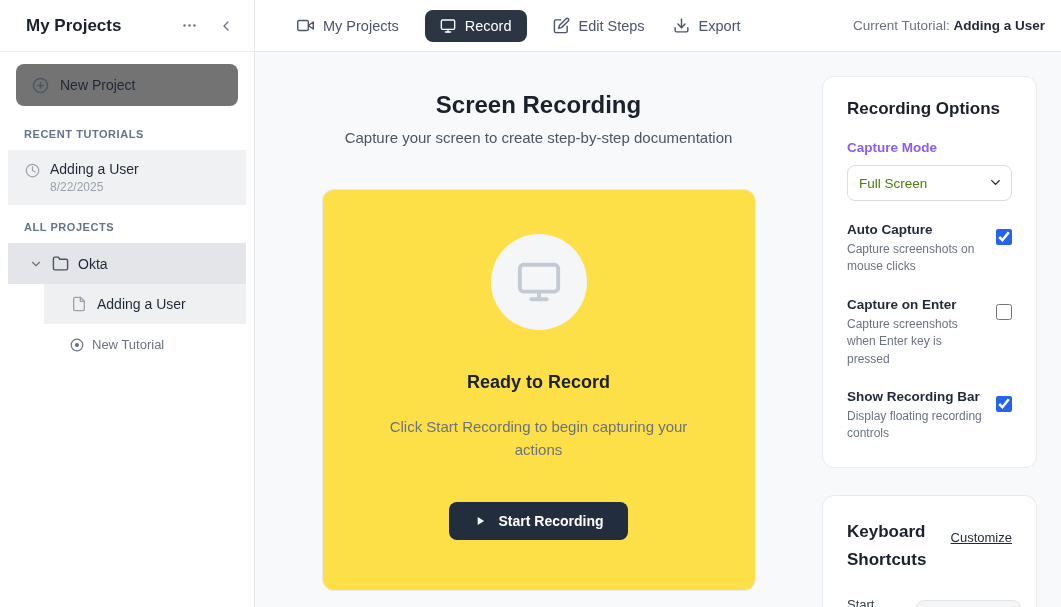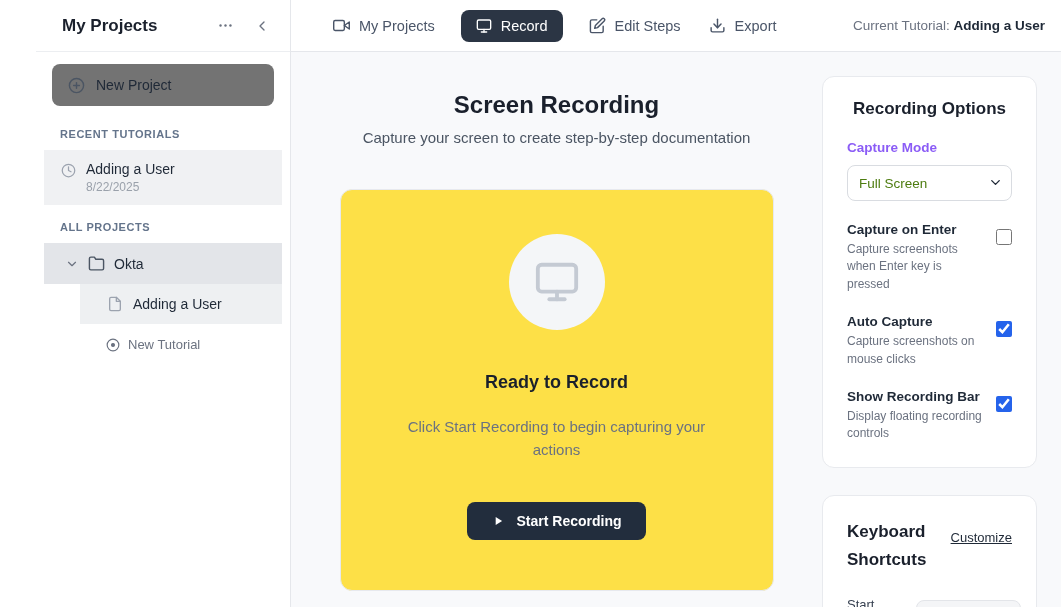--- a/index.html
+++ b/index.html
@@ -4,21 +4,21 @@
 <style>
   * { box-sizing: border-box; margin: 0; padding: 0; }
   html, body { width: 1061px; height: 607px; overflow: hidden; }
   body {
     font-family: "Liberation Sans", "DejaVu Sans", sans-serif;
     color: #1a202c;
     background: #fff;
     font-size: 14px;
   }
   svg { display: block; }
-  .app { display: flex; width: 1061px; height: 607px; padding-left: 36px; }
+  .app { display: flex; width: 1061px; height: 607px; }
 
   
   .sidebar {
     width: 255px; flex: none; background: #fff;
     border-right: 1px solid #e5e7eb;
     display: flex; flex-direction: column;
   }
   .sidebar-header {
     height: 52px; flex: none;
     display: flex; align-items: center;
@@ -119,21 +119,21 @@
     padding: 11px 24px; display: inline-flex; align-items: center; gap: 11px;
     cursor: pointer;
   }
 
   
   .right-col { width: 215px; flex: none; display: flex; flex-direction: column; gap: 27px; }
   .panel-card {
     background: #fff; border: 1px solid #e8eaee; border-radius: 12px;
     padding: 22px 24px 24px;
   }
-  .panel-title { font-size: 17px; font-weight: 700; color: #1a202c; text-align: center; }
+  .panel-title { font-size: 17px; font-weight: 700; color: #1a202c; }
   .field-label { font-size: 13.5px; font-weight: 600; color: #8b5cf6; margin: 21px 0 10px; }
   .select-wrap { position: relative; }
   .capture-select {
     width: 100%; height: 36px; appearance: none; -webkit-appearance: none;
     border: 1px solid #d9dce1; border-radius: 8px; background: #fff;
     font-size: 13.5px; color: #4d7c0f; font-family: inherit;
     padding: 0 28px 0 11px; cursor: pointer;
   }
   .select-chevron { position: absolute; right: 9px; top: 10px; color: #1f2937; pointer-events: none; }
   .toggle-row { display: flex; justify-content: space-between; gap: 10px; margin-top: 21px; }
@@ -334,32 +334,32 @@
             </select>
             <span class="select-chevron">
               <svg width="15" height="15" viewBox="0 0 24 24" fill="none" stroke="currentColor" stroke-width="2.2" stroke-linecap="round" stroke-linejoin="round">
                   <polyline points="6 9 12 15 18 9"></polyline>
                 </svg>
             </span>
           </div>
 
           <div class="toggle-row">
             <span>
+              <div class="toggle-label">Auto Capture</div>
+              <div class="toggle-desc">Capture screenshots on mouse clicks</div>
+            </span>
+            <input type="checkbox" checked="" style="">
+          </div>
+
+          <div class="toggle-row">
+            <span>
               <div class="toggle-label">Capture on Enter</div>
               <div class="toggle-desc">Capture screenshots when Enter key is pressed</div>
             </span>
             <input type="checkbox" style="">
-          </div>
-
-          <div class="toggle-row">
-            <span>
-              <div class="toggle-label">Auto Capture</div>
-              <div class="toggle-desc">Capture screenshots on mouse clicks</div>
-            </span>
-            <input type="checkbox" checked="" style="">
           </div>
 
           <div class="toggle-row">
             <span>
               <div class="toggle-label">Show Recording Bar</div>
               <div class="toggle-desc">Display floating recording controls</div>
             </span>
             <input type="checkbox" checked="" style="">
           </div>
         </section>

